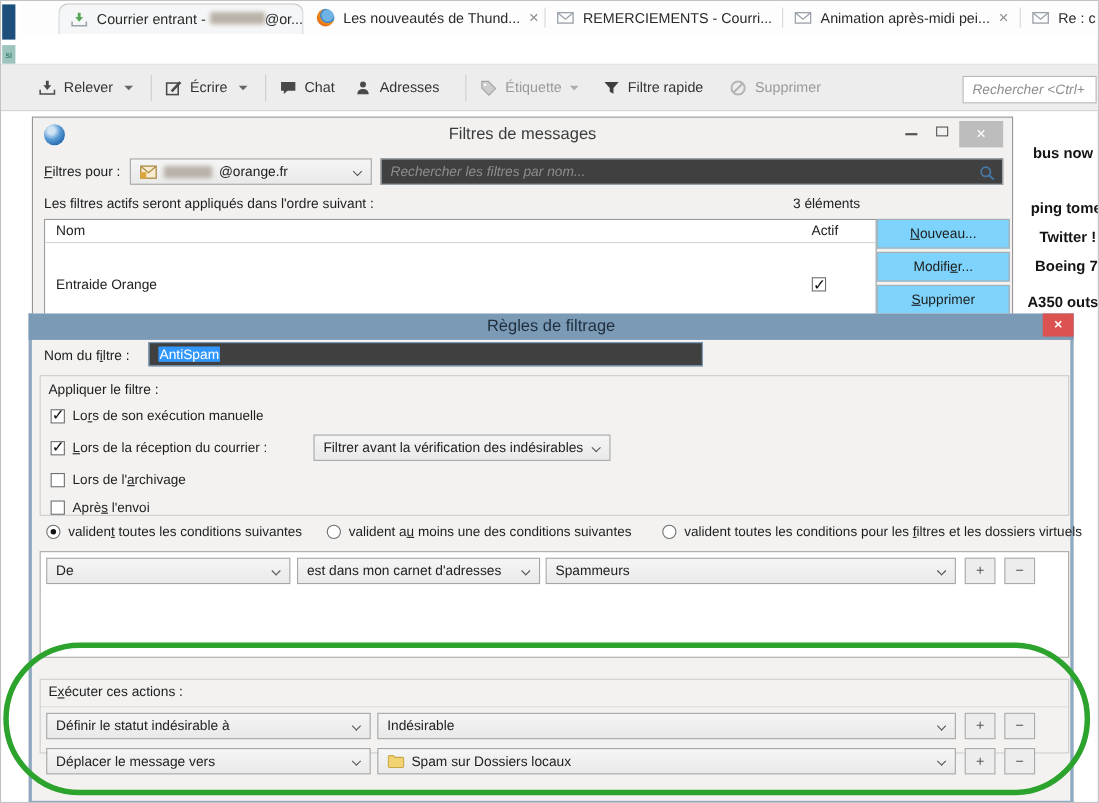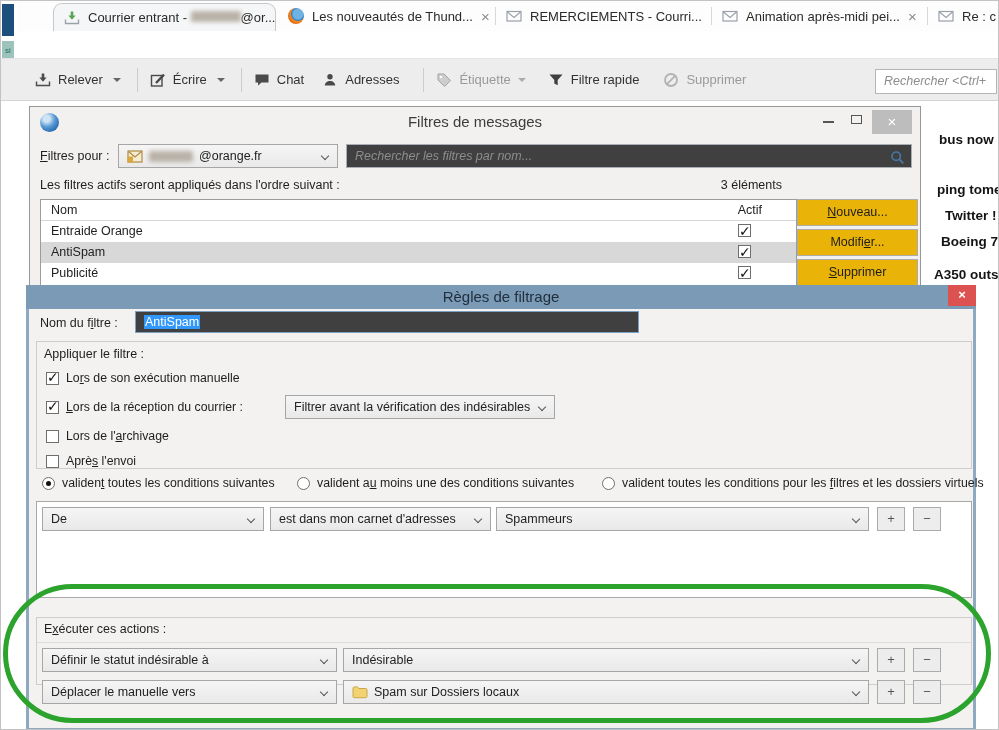--- a/index.html
+++ b/index.html
@@ -43,28 +43,28 @@
   .wc-min { position:absolute; right:86px; top:14px; width:11px; border-top:2px solid #555; }
   .wc-max { position:absolute; right:58px; top:8px; width:11px; height:9px; border:1.5px solid #555; background:transparent; }
   .wc-close { position:absolute; right:8px; top:3px; width:40px; height:24px; background:#bdbdbd; color:#fff; text-align:center; line-height:23px; font-size:15px; }
   .lbl { font-size:12.5px; color:#1e1e1e; }
   .combo { position:absolute; height:24px; background:linear-gradient(#f5f5f5,#e9e9e9); border:1px solid #a6a6a6; display:flex; align-items:center; gap:6px; padding:0 24px 0 8px; font-size:12.5px; color:#222; white-space:nowrap; overflow:hidden; }
   .chev { position:absolute; right:9px; top:8px; width:6px; height:6px; border-right:1.5px solid #555; border-bottom:1.5px solid #555; transform:rotate(45deg); }
   .inputbox { position:absolute; height:24px; background:#404040; border:1px solid #a8aeb4; font-size:12.5px; display:flex; align-items:center; padding:0 8px; }
   .placeholder { font-style:italic; color:#8d8d8d; white-space:nowrap; overflow:hidden; }
   .tbl { position:absolute; left:10px; top:92px; width:757px; height:89px; background:#fff; border:1px solid #9c9c9c; font-size:12.5px; }
   .tbl-head { position:relative; height:21px; border-bottom:1px solid #d6d6d6; line-height:20px; }
-  .tbl-row { position:relative; height:21px; line-height:20px; }
+  .tbl-row { position:relative; height:21px; line-height:20px;margin-top:28px; }
   .tbl-row.on { background:#d8d8d8; }
   .cell-name { padding-left:10px; }
   .actif-h { position:absolute; right:34px; top:0; }
   .checkbox { width:13px; height:13px; background:#fff; border:1px solid #6e6e6e; display:inline-block; position:relative; flex:0 0 13px; }
   .checkbox.on::after { content:"✓"; position:absolute; left:0; top:-4px; font-size:14px; font-weight:bold; color:#111; }
   .row-check { position:absolute; right:45px; top:3px; }
-  .pushbtn { position:absolute; left:767px; width:121px; height:27px; background:#eab308; border:1px solid #acacac; text-align:center; line-height:25px; font-size:12.5px; color:#1e1e1e; }
+  .pushbtn { position:absolute; left:767px; width:121px; height:27px; background:#7dd3fc; border:1px solid #acacac; text-align:center; line-height:25px; font-size:12.5px; color:#1e1e1e; }
   .mag { position:absolute; right:6px; top:5px; }
   
   .dlg2 { position:absolute; left:25px; top:284px; width:950px; height:446px; background:#f3f2f1; border:3px solid #8fa9c0; border-top:none; }
   .dlg2-title { position:absolute; left:-3px; top:-0px; width:950px; height:24px; background:#7b9ab6; text-align:center; font-size:15px; color:#20303e; line-height:23px; }
   .dlg2-close { position:absolute; right:-3px; top:0; width:28px; height:21px; background:#dc5250; color:#fff; text-align:center; line-height:20px; font-size:13px; font-weight:bold; }
   .groupbox { position:absolute; border:1px solid #cdcdcd; }
   .radio { width:13px; height:13px; border:1px solid #6e6e6e; border-radius:50%; background:#fff; display:inline-block; position:relative; flex:0 0 13px; }
   .radio.on::after { content:""; position:absolute; left:3px; top:3px; width:5px; height:5px; border-radius:50%; background:#111; }
   .opt { position:absolute; display:flex; align-items:center; gap:7px; font-size:12.3px; color:#1e1e1e; white-space:nowrap; }
   .cond-box { position:absolute; left:7px; top:216px; width:936px; height:97px; background:#fff; border:1px solid #a8a8a8; }
@@ -320,21 +320,21 @@
         <span class="chev"></span>
       </div>
       <div class="combo" style="left:306px; top:30px; width:526px;">
         <span>Indésirable</span>
         <span class="chev"></span>
       </div>
       <div class="sqbtn" style="left:840px; top:30px;">+</div>
       <div class="sqbtn" style="left:876px; top:30px;">−</div>
 
       <div class="combo" style="left:5px; top:62px; width:295px;">
-        <span>Déplacer le manuelle vers</span>
+        <span>Déplacer le message vers</span>
         <span class="chev"></span>
       </div>
       <div class="combo" style="left:306px; top:62px; width:526px;">
         <svg width="16" height="14" viewBox="0 0 16 14">
             <path d="M1 3.2c0-.7.5-1.3 1.2-1.3h3.2l1.4 1.6h6.9c.7 0 1.3.6 1.3 1.3v6.6c0 .7-.6 1.3-1.3 1.3H2.2c-.7 0-1.2-.6-1.2-1.3z" fill="#f2d374" stroke="#c9a844"></path>
           </svg>
         <span>Spam sur Dossiers locaux</span>
         <span class="chev"></span>
       </div>
       <div class="sqbtn" style="left:840px; top:62px;">+</div>

